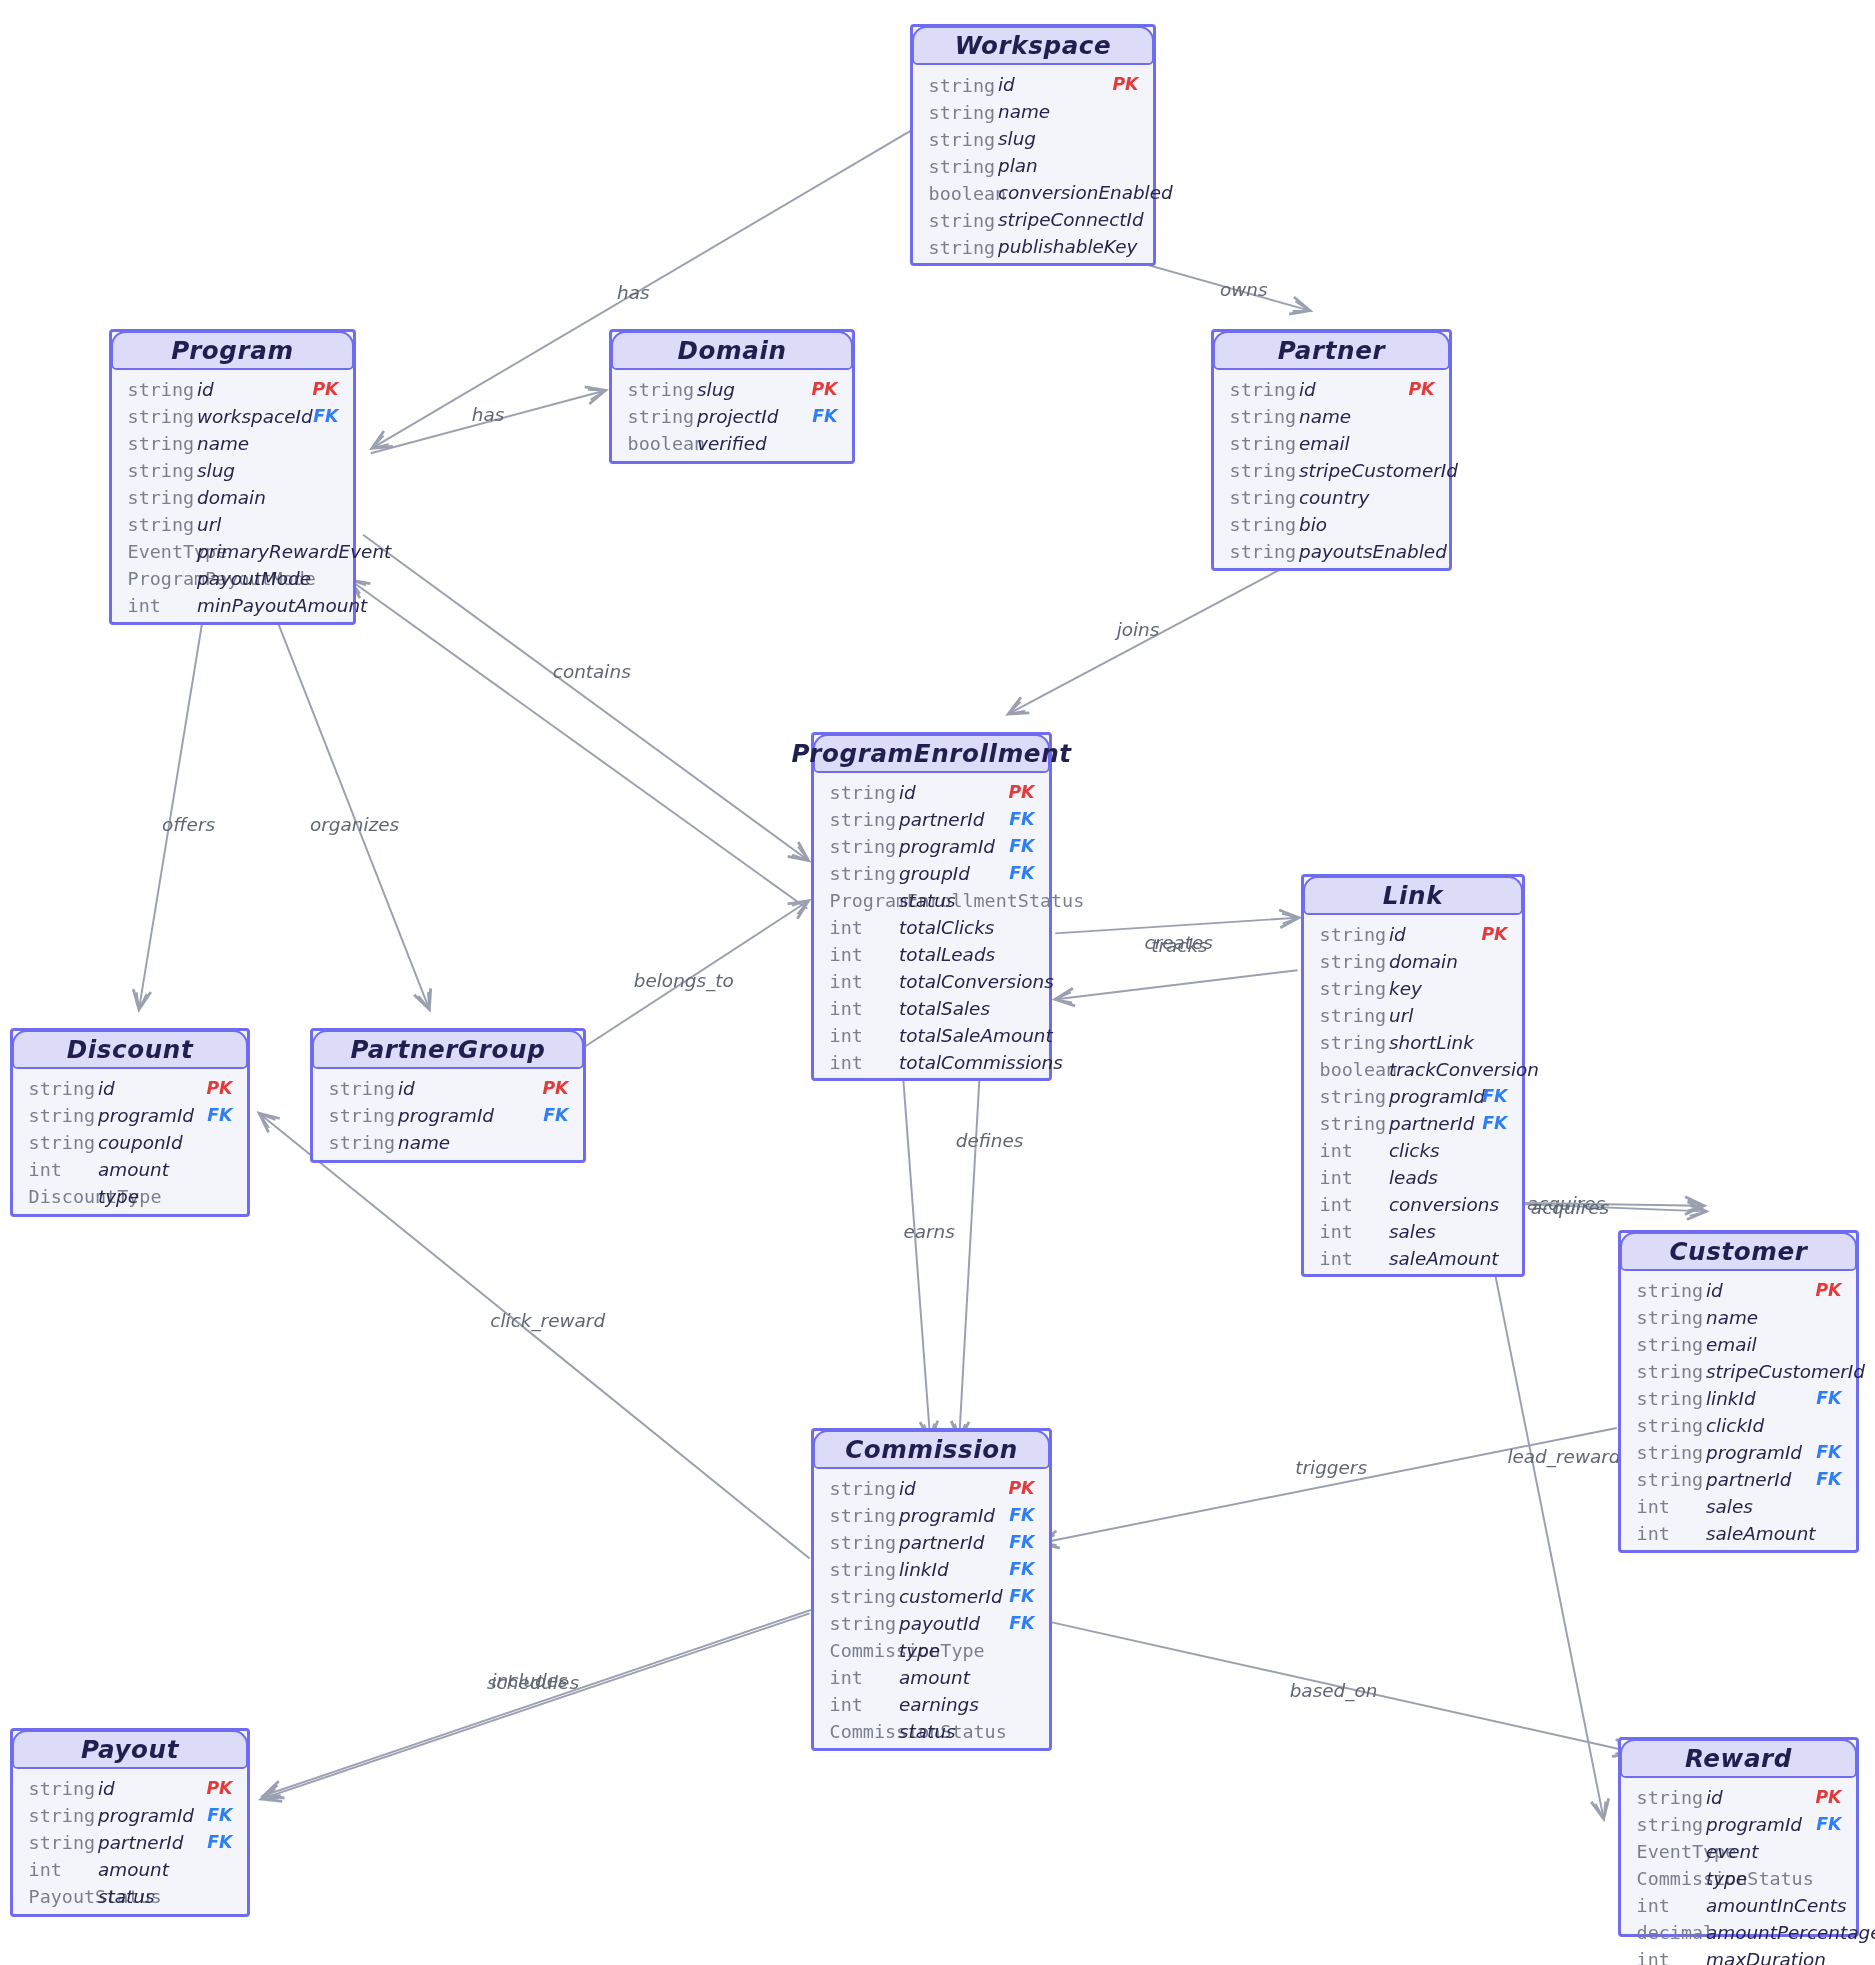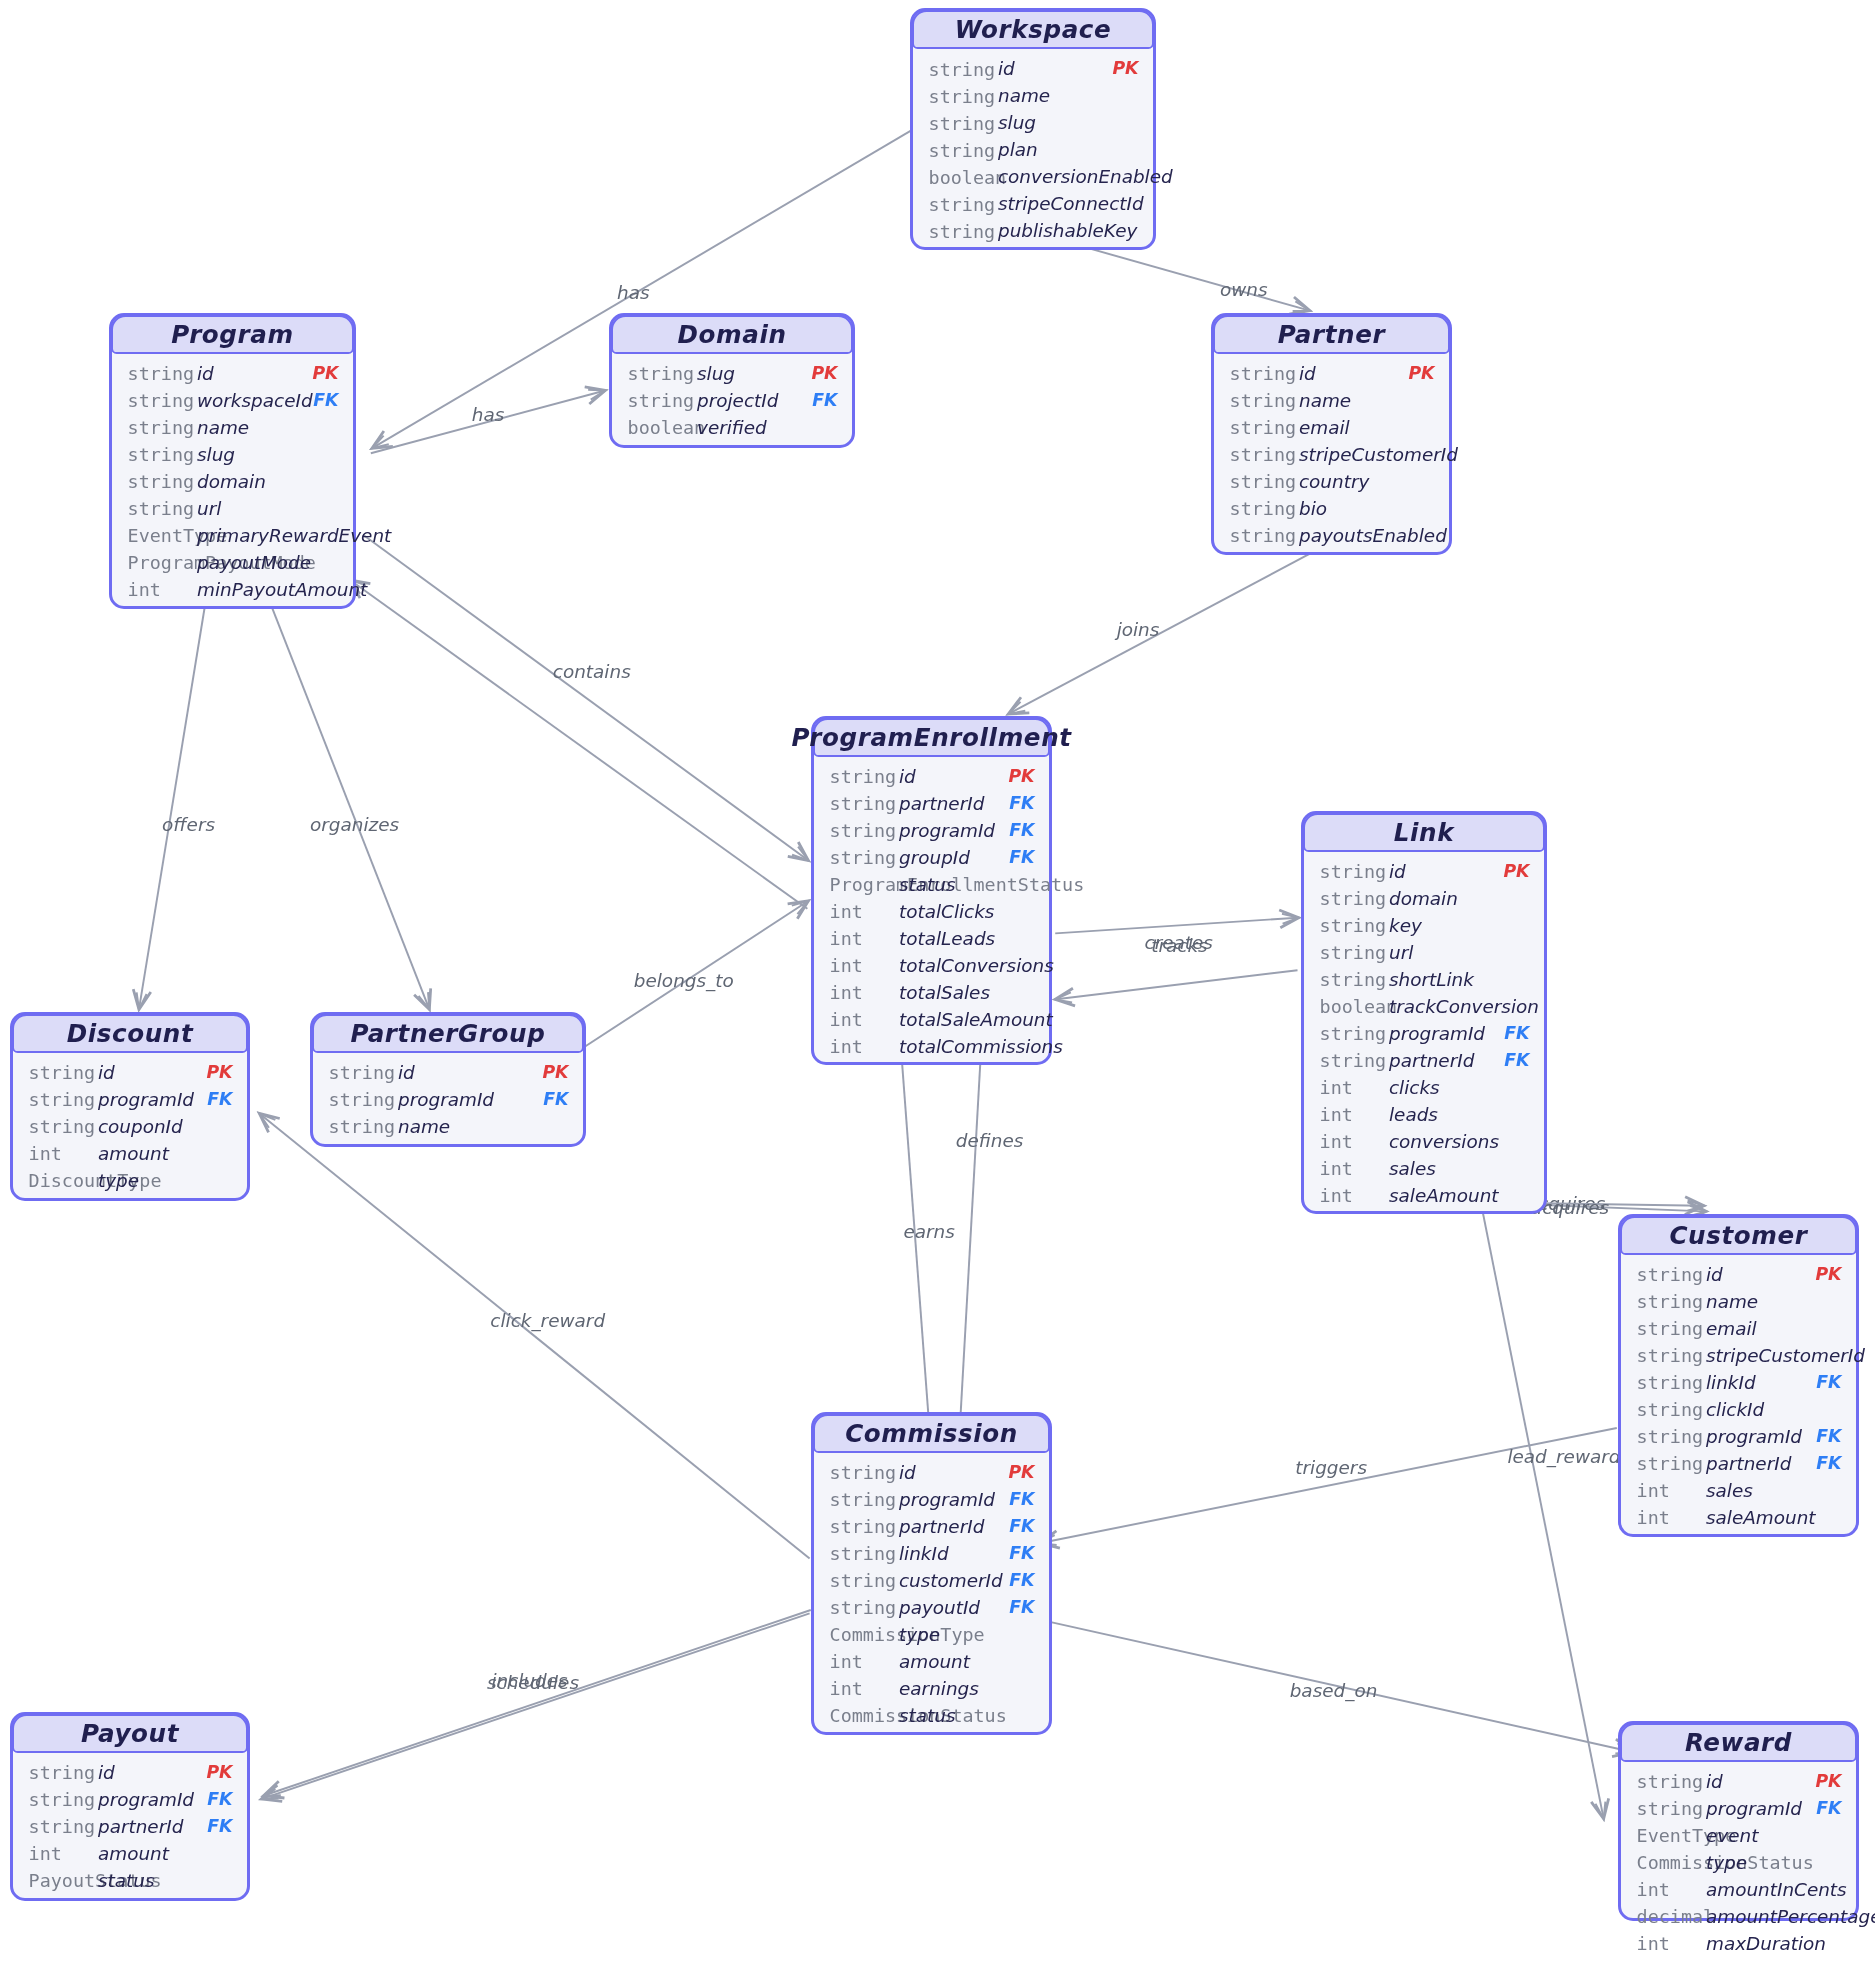--- a/index.html
+++ b/index.html
@@ -2,21 +2,21 @@
 <html style="--border: #6f6cf2; --headerFill: #dcdcf8; --bodyFill: #f4f5fa; --title: #201f4f; --type: #7a7f8c; --name: #25244e; --pk: #e23b3b; --fk: #2e7ef5; --line: #9aa0b0; --label: #5f6673;font-size:9px"><head>
 <meta charset="utf-8">
 <style>
   html,body{margin:0;padding:0;background:#ffffff;}
   #stage{position:relative;width:1876px;height:1965px;background:#ffffff;overflow:hidden;
          font-family:"DejaVu Sans",sans-serif;}
   svg#edges{position:absolute;left:0;top:0;width:1876px;height:1965px;}
   .edge{stroke:var(--line);stroke-width:3.5;fill:none;}
   .edge-label{fill:var(--label);font-size:33px;font-style:italic;font-family:"DejaVu Sans",sans-serif;}
   .entity{position:absolute;background:var(--bodyFill);border:3.3px solid var(--border);
-          border-radius:15px;box-sizing:border-box;}
+          border-radius:4px;box-sizing:border-box;margin-top:16px;}
   .entity-header{position:absolute;left:-1.1px;right:-1.1px;top:-1.1px;height:39px;
           background:var(--headerFill);border:2.2px solid var(--border);
           border-radius:14.5px 14.5px 5.6px 5.6px;box-sizing:border-box;
           display:flex;align-items:center;justify-content:center;}
   .entity-title{color:var(--title);font-size:24.6px;font-weight:bold;font-style:italic;
           letter-spacing:0.6px;}
   .rows{position:absolute;left:0;right:0;top:44px;}
   .attr-row{position:relative;height:27px;}
   .attr-type{position:absolute;left:15.6px;top:3.3px;color:var(--type);font-size:18.4px;
           font-family:"DejaVu Sans Mono",monospace;white-space:nowrap;}
@@ -296,21 +296,21 @@
     <span class="attr-name">totalSaleAmount</span>
     <span class="attr-key"></span>
   </div>
           <div class="attr-row">
     <span class="attr-type">int</span>
     <span class="attr-name">totalCommissions</span>
     <span class="attr-key"></span>
   </div>
         </div>
   </div>
-      <div class="entity" style="left: 1301px; top: 811px; width: 246px; height: 403px;">
+      <div class="entity" style="left: 1301px; top: 858px; width: 224px; height: 403px;">
     <div class="entity-header">
       <span class="entity-title">Link</span>
     </div>
     <div class="rows">
           <div class="attr-row">
     <span class="attr-type">string</span>
     <span class="attr-name">id</span>
     <span class="attr-key PK">PK</span>
   </div>
           <div class="attr-row">

